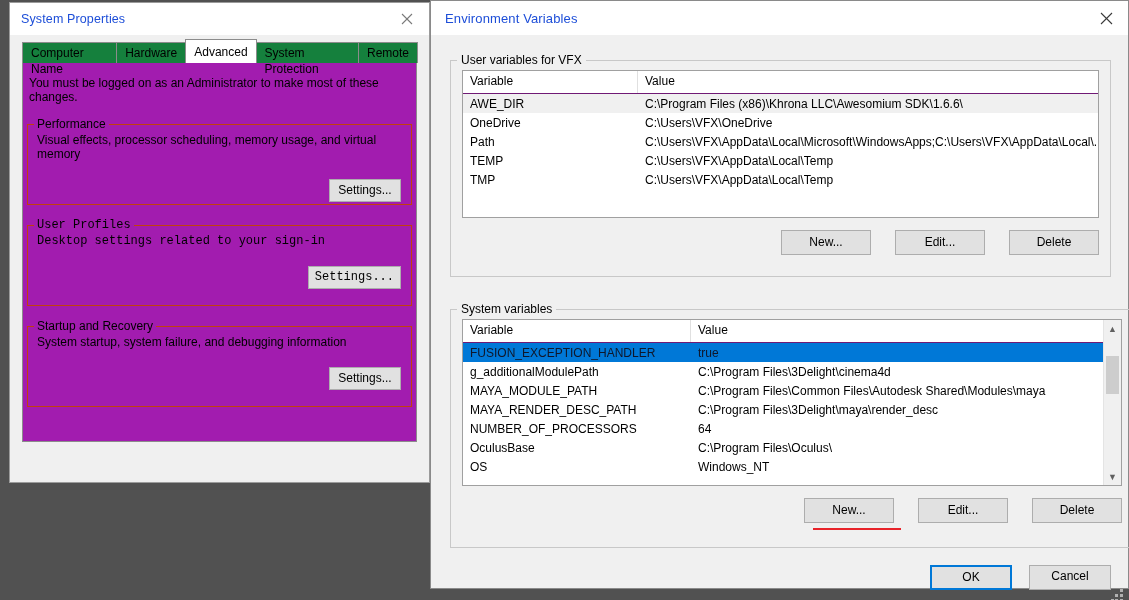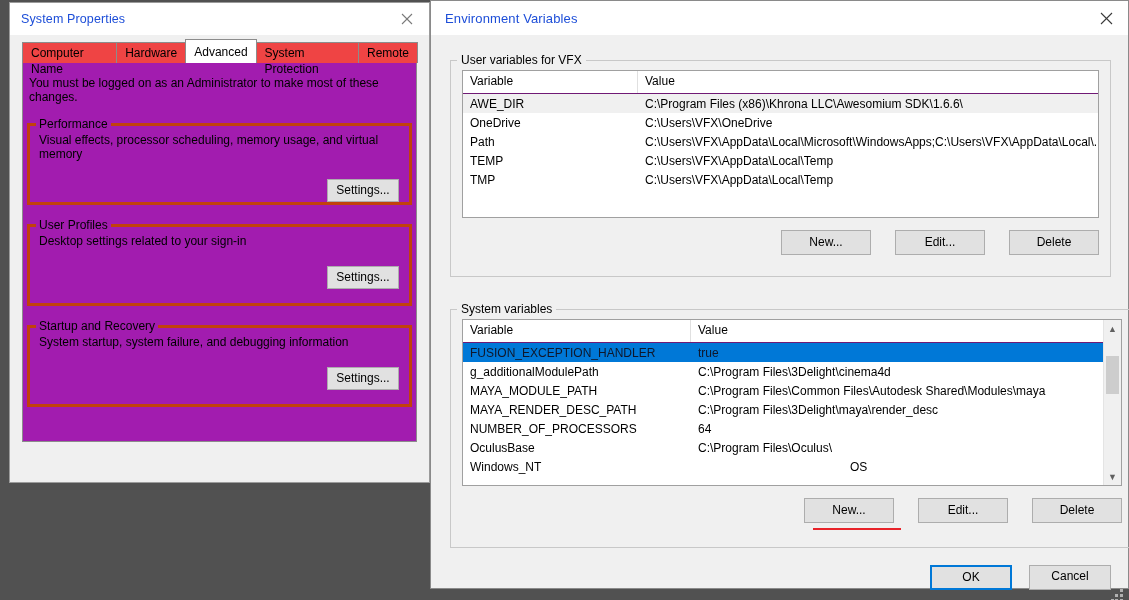--- a/index.html
+++ b/index.html
@@ -60,21 +60,21 @@
     position: relative;
     height: 24px;
     margin-top: 4px;
     display: flex;
     align-items: flex-end;
     z-index: 2;
   }
   .tab {
     border: 1px solid #8c8c8c;
     border-bottom: none;
-    background: #ef4444;
+    background: #15803d;
     padding: 2px 8px 3px 8px;
     font-size: 12px;
     line-height: 16px;
     height: 21px;
     box-sizing: border-box;
     margin-right: -1px;
     cursor: default;
     color: #000;
   }
   .tab.active {
@@ -90,21 +90,21 @@
     height: 380px;
     margin-top: -1px;
     position: relative;
     box-sizing: border-box;
     padding: 0 4px;
     z-index: 1;
   }
   .admin-note { margin: 13px 0 0 2px; font-size: 12px; }
 
   fieldset.group {
-    border: 3px solid #c2410c;
+    border: 1px solid #c2410c;
     margin: 13px 0 0 0;
     padding: 0;
     position: relative;
     box-sizing: border-box;
   }
   fieldset.group > legend {
     font-size: 12px;
     padding: 0 3px;
     margin-left: 6px;
   }
@@ -278,21 +278,21 @@
         <div class="admin-note">You must be logged on as an Administrator to make most of these changes.</div>
 
         <fieldset class="group" style="height:88px;">
           <legend>Performance</legend>
           <div class="group-desc">Visual effects, processor scheduling, memory usage, and virtual memory</div>
           <div class="group-btnrow" style="padding-top:18px;">
             <span class="btn">Settings...</span>
           </div>
         </fieldset>
 
-        <fieldset class="group" style="height:88px;">
+        <fieldset class="group" style="height:88px;font-family:Liberation Mono, monospace;">
           <legend>User Profiles</legend>
           <div class="group-desc">Desktop settings related to your sign-in</div>
           <div class="group-btnrow" style="padding-top:18px;">
             <span class="btn">Settings...</span>
           </div>
         </fieldset>
 
         <fieldset class="group" style="height:88px;">
           <legend>Startup and Recovery</legend>
           <div class="group-desc">System startup, system failure, and debugging information</div>
@@ -388,22 +388,22 @@
           </div>
           <div class="lb-row">
             <div class="cell c1">NUMBER_OF_PROCESSORS</div>
             <div class="cell c2">64</div>
           </div>
           <div class="lb-row">
             <div class="cell c1">OculusBase</div>
             <div class="cell c2">C:\Program Files\Oculus\</div>
           </div>
           <div class="lb-row">
+            <div class="cell c1">OS</div>
             <div class="cell c2">Windows_NT</div>
-            <div class="cell c1">OS</div>
           </div>
 
           <div class="vscroll">
             <div class="arrow up">▲</div>
             <div class="thumb" style="top:36px; height:38px;"></div>
             <div class="arrow down">▼</div>
           </div>
         </div>
 
         <div class="ev-btnrow">

